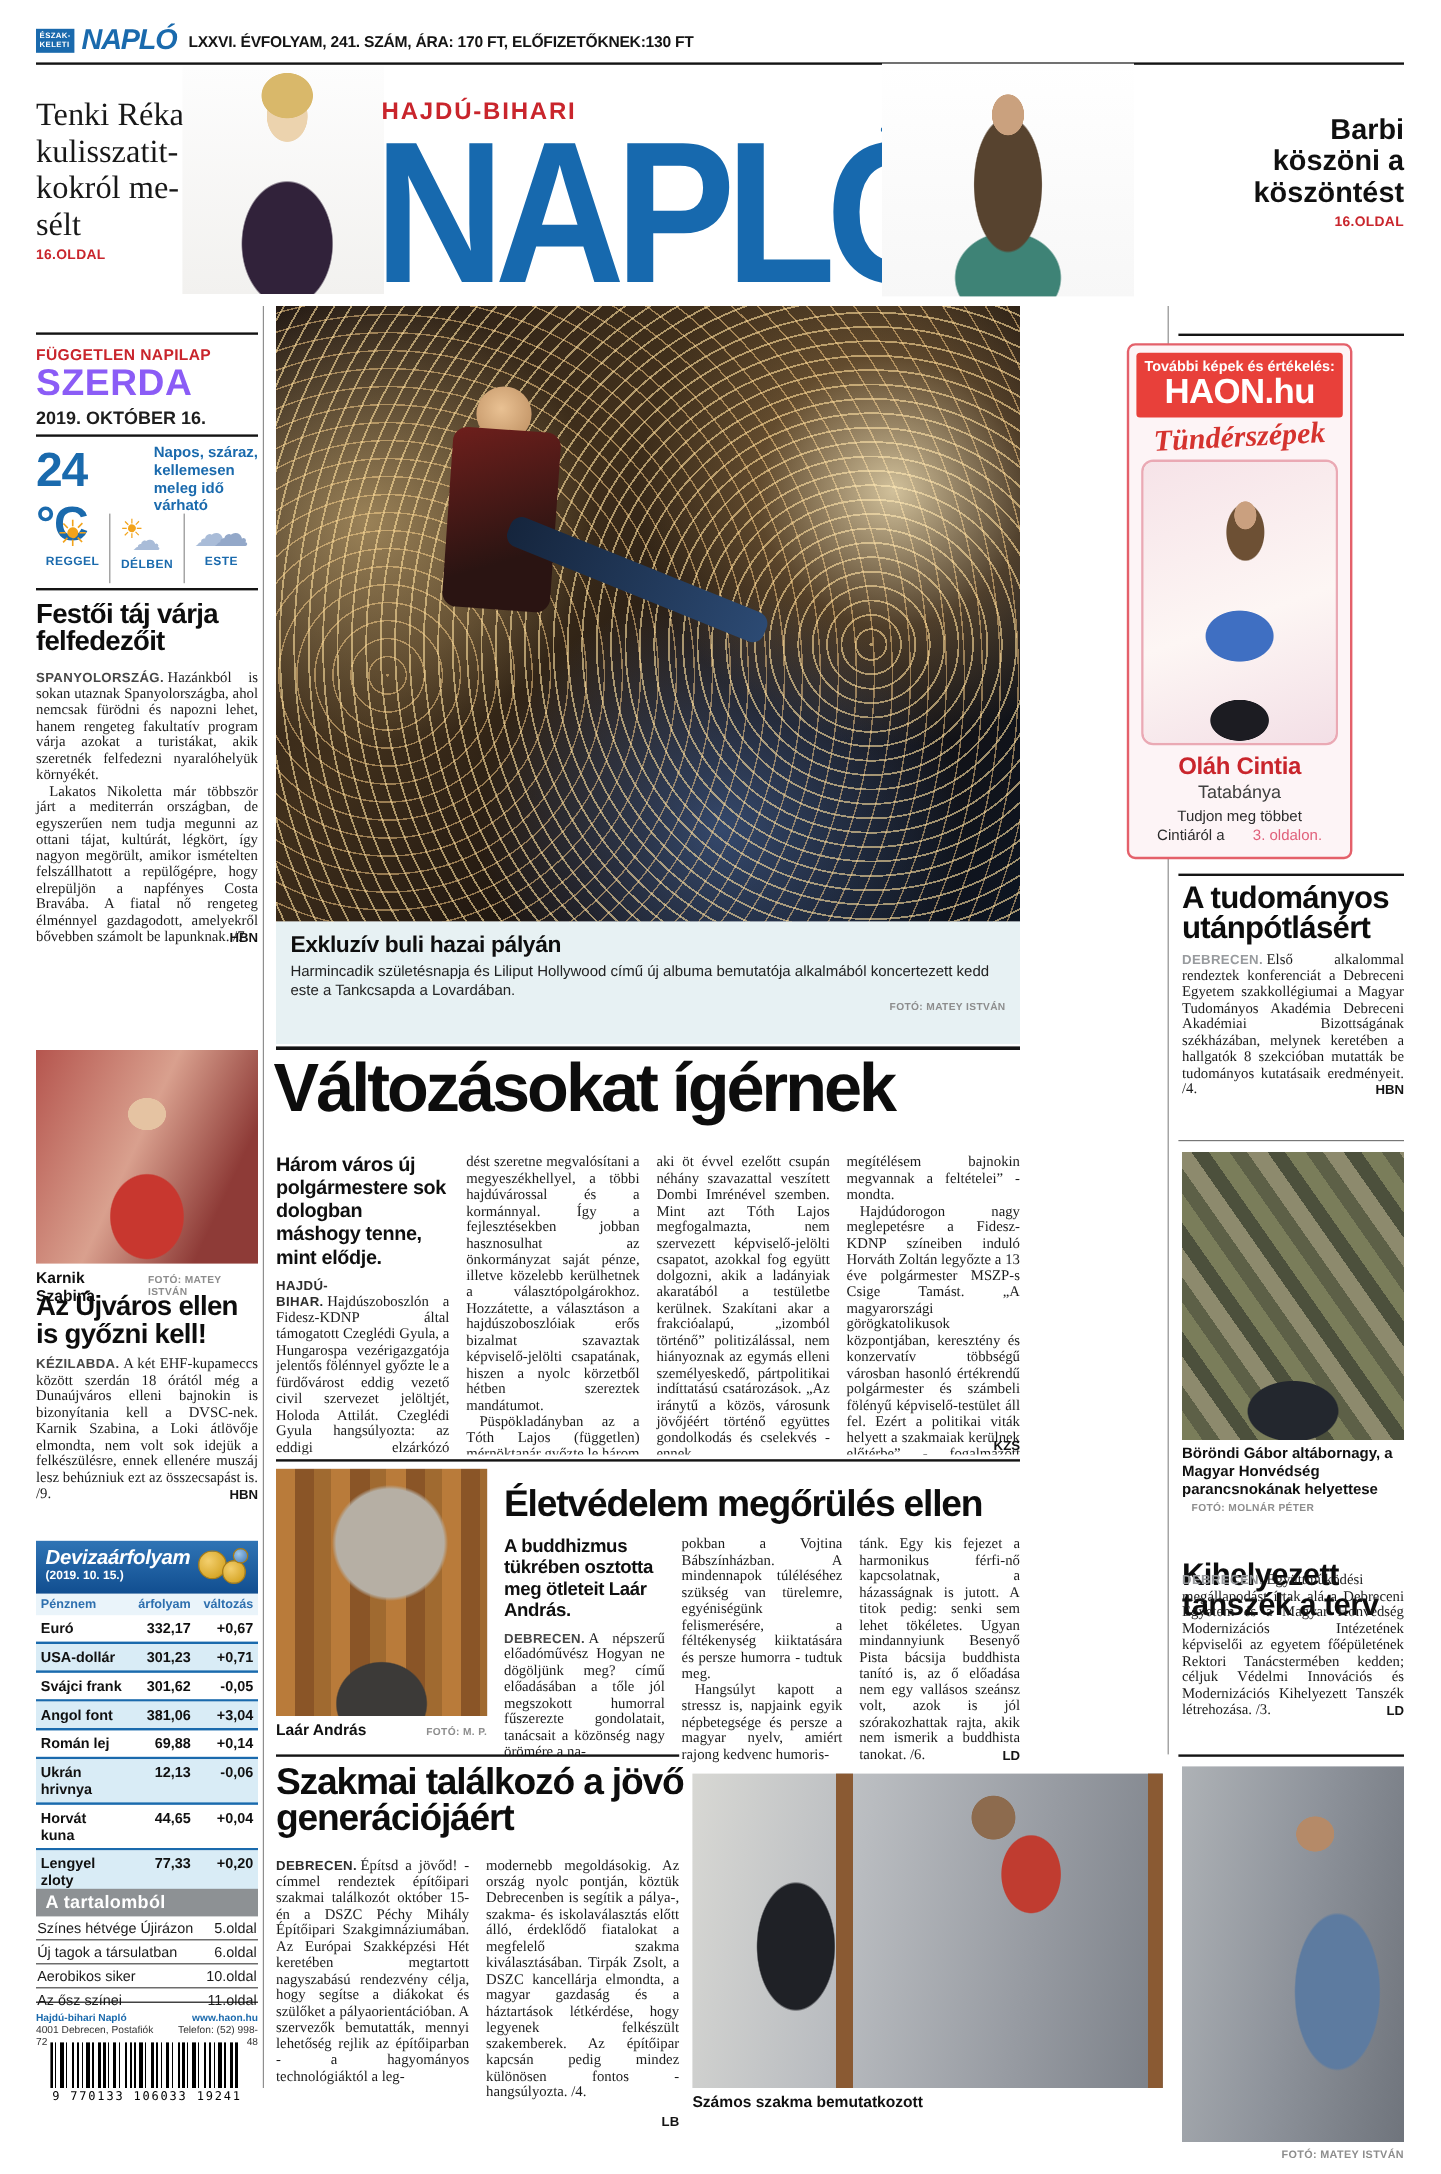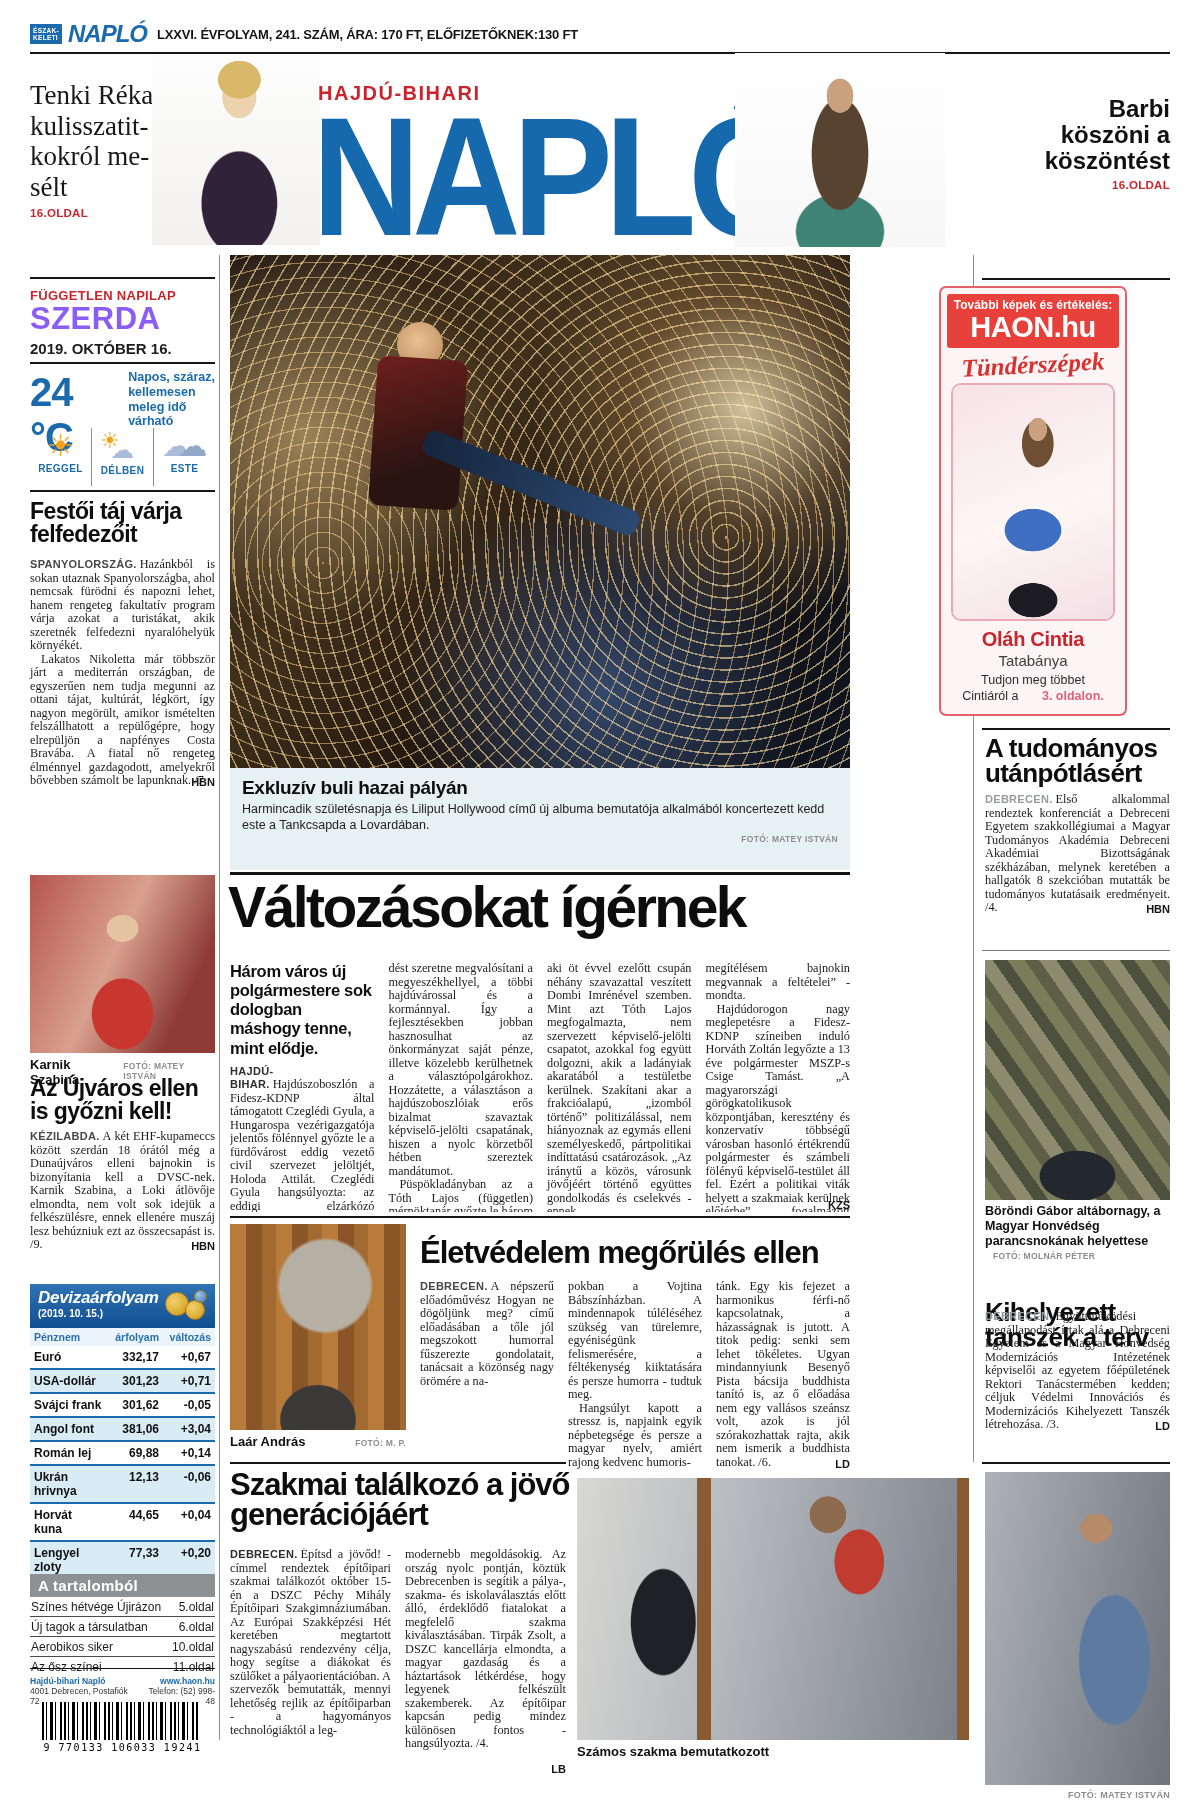--- a/index.html
+++ b/index.html
@@ -143,21 +143,21 @@
   .haon-ad{border:2px solid #e4606a;border-radius:7px;background:#fdf4f6;box-sizing:border-box;padding:6px;}
   .haon-head{background:#e8403a;border-radius:3px;text-align:center;padding:4px 2px 6px 2px;}
   .haon-head-line{color:#fff;font-weight:bold;font-size:12px;}
   .haon-brand{color:#fff;font-weight:bold;font-size:29px;letter-spacing:-0.5px;line-height:1.05;}
   .haon-series{text-align:center;font-family:"Liberation Serif",serif;font-style:italic;font-weight:bold;
                color:#d5332f;font-size:25px;transform:rotate(-3deg);margin:3px 0 4px 0;}
   .haon-frame{border:2px solid #eaa9b4;border-radius:10px;height:234px;margin:0 4px;overflow:hidden;}
   .haon-name{text-align:center;color:#c9252c;font-weight:bold;font-size:20px;margin-top:7px;letter-spacing:-0.3px;}
   .haon-city{text-align:center;color:#404040;font-size:15px;margin-top:1px;}
   .haon-more{text-align:center;font-size:12.5px;color:#2c2c2c;line-height:1.25;margin-top:4px;}
-  .haon-link{color:#e0607a;font-weight:bold;margin-left:20px;}
+  .haon-link{color:#e0607a;font-weight:normal;margin-left:20px;}
 </style>
 </head>
 <body>
 
 <div id="page">
 
   <div class="abs" style="left:30px;top:20px;display:flex;align-items:center;gap:10px;">
     <div class="logo">
       <div class="logo-tag">
         <span>ÉSZAK-</span>
@@ -365,20 +365,21 @@
 
   <div class="abs photo ph-laar" style="left:230px;top:1224px;width:176px;height:206px;"></div>
   <div class="abs" style="left:230px;top:1434px;width:176px;display:flex;justify-content:space-between;align-items:baseline;">
     <span class="cap-name">Laár András</span>
     <span class="credit">FOTÓ: M. P.</span>
   </div>
 
   <div class="abs headline" style="left:420px;top:1238px;width:432px;font-size:31px;letter-spacing:-1px;">Életvédelem megőrülés ellen</div>
   <div class="abs cols" style="left:420px;top:1280px;width:430px;height:192px;">
     <div class="col">
+      <p class="lead" style="font-size:15.5px;">A buddhizmus tükrében osztotta meg ötleteit Laár András.</p>
       <div class="serif-body">
         <p><span class="kicker">DEBRECEN.</span><span>A népszerű előadóművész Hogyan ne dögöljünk meg? című előadásában a tőle jól megszokott humorral fűszerezte gondolatait, tanácsait a közönség nagy örömére a na-</span></p>
       </div>
     </div>
     <div class="col serif-body">
       <p>pokban a Vojtina Bábszínházban. A mindennapok túléléséhez szükség van türelemre, egyéniségünk felismerésére, a féltékenység kiiktatására és persze humorra - tudtuk meg.</p>
       <p class="ind">Hangsúlyt kapott a stressz is, napjaink egyik népbetegsége és persze a magyar nyelv, amiért rajong kedvenc humoris-</p>
     </div>
     <div class="col serif-body">
       <p>tánk. Egy kis fejezet a harmonikus férfi-nő kapcsolatnak, a házasságnak is jutott. A titok pedig: senki sem lehet tökéletes. Ugyan mindannyiunk Besenyő Pista bácsija buddhista tanító is, az ő előadása nem egy vallásos szeánsz volt, azok is jól szórakozhattak rajta, akik nem ismerik a buddhista tanokat. /6.</p>

